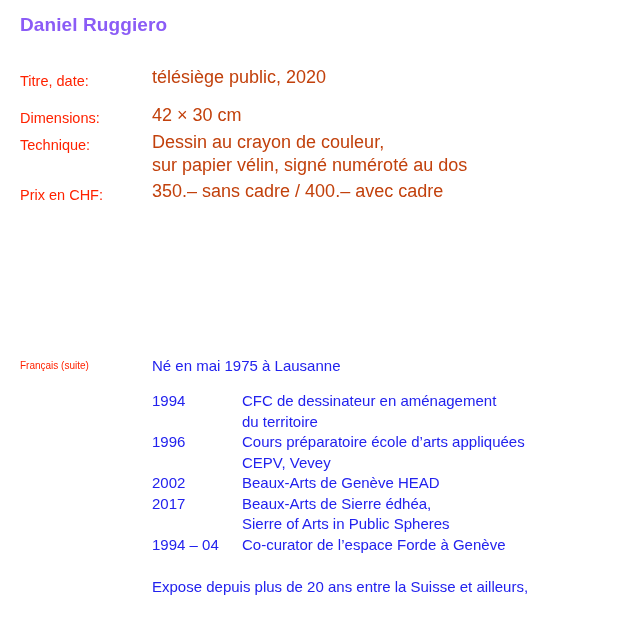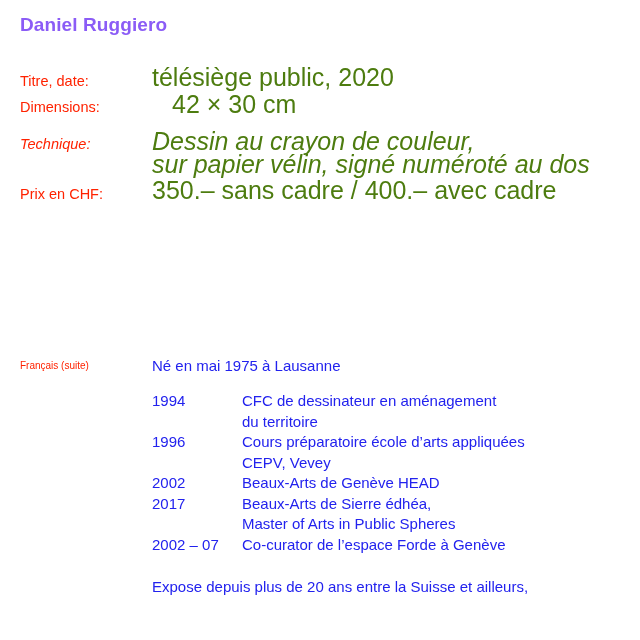--- a/index.html
+++ b/index.html
@@ -42,32 +42,32 @@
   }
   .info-label {
     color: #ff2200;
     font-size: 14.5px;
     width: 132px;
     flex: 0 0 132px;
     line-height: 22px;
     padding-top: 3px;
   }
   .info-value {
-    color: #4d7c0f;
-    font-size: 25px;
+    color: #c2410c;
+    font-size: 18px;
     line-height: 23px;
     flex: 1 1 auto;
   }
   .info-value .line {
     display: block;
     white-space: nowrap;
   }
   .row-titre .info-label { padding-top: 4px; }
-  .row-dimensions { margin-top: 1px; gap: 20px; }
-  .row-technique { margin-top: 12px; font-style: italic; }
+  .row-dimensions { margin-top: 12px; }
+  .row-technique { margin-top: 2px; }
   .row-prix { margin-top: 3px; }
   .row-prix .info-label { padding-top: 4px; }
 
   
   .bio-block {
     position: absolute;
     left: 20px;
     top: 356px;
     width: 610px;
   }
@@ -185,26 +185,26 @@
         <div class="bio-year">2002</div>
         <div class="bio-desc">
           <span class="line">Beaux-Arts de Genève HEAD</span>
         </div>
       </div>
 
       <div class="bio-entry">
         <div class="bio-year">2017</div>
         <div class="bio-desc">
           <span class="line">Beaux-Arts de Sierre édhéa,</span>
-          <span class="line">Master of Arts in Public Spheres</span>
-        </div>
-      </div>
-
-      <div class="bio-entry">
-        <div class="bio-year">2002 – 07</div>
+          <span class="line">Sierre of Arts in Public Spheres</span>
+        </div>
+      </div>
+
+      <div class="bio-entry">
+        <div class="bio-year">1994 – 04</div>
         <div class="bio-desc">
           <span class="line">Co-curator de l’espace Forde à Genève</span>
         </div>
       </div>
 
     </div>
 
     <div class="bio-footer">
       <span class="line">Expose depuis plus de 20 ans entre la Suisse et ailleurs,</span>
     </div>

